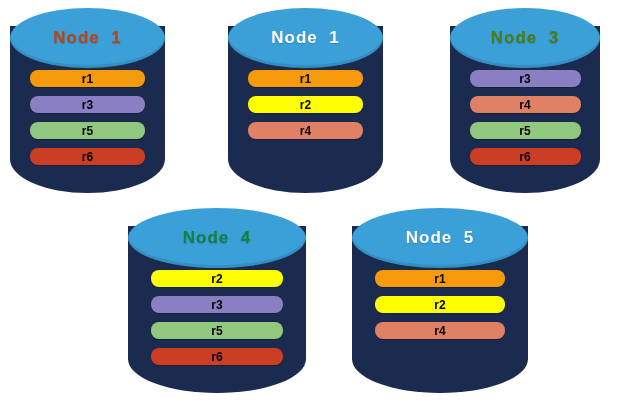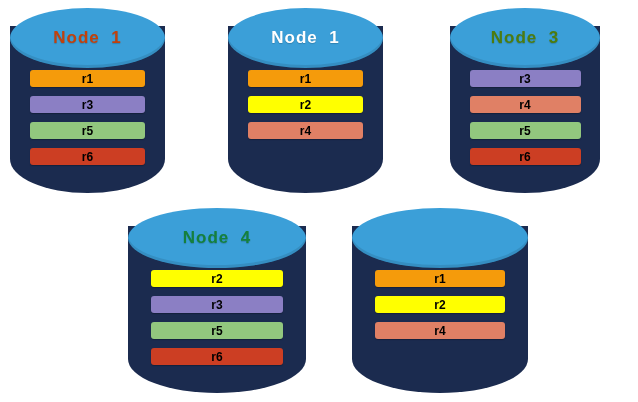--- a/index.html
+++ b/index.html
@@ -80,21 +80,21 @@
     left: 13%;
     right: 13%;
     top: 62px;
     display: flex;
     flex-direction: column;
     gap: 9px;
   }
 
   .shard-bar {
     height: 17px;
-    border-radius: 3px;
+    border-radius: 8px;
     display: flex;
     align-items: center;
     justify-content: center;
     color: #000000;
     font-weight: bold;
     font-size: 12px;
     line-height: 1;
     box-shadow: 0 1px 1px rgba(0,0,0,0.25);
   }
 </style>
@@ -151,19 +151,20 @@
         <div class="shard-bar" style="background: rgb(139, 127, 196); color: rgb(0, 0, 0);">r3</div>
         <div class="shard-bar" style="background: rgb(146, 199, 126); color: rgb(0, 0, 0);">r5</div>
         <div class="shard-bar" style="background: rgb(204, 62, 35); color: rgb(0, 0, 0);">r6</div>
       </div>
     </div>
     <div class="node" style="left: 352px; top: 208px; width: 176px; height: 185px;">
       <div class="node-cylinder">
         <div class="node-body" style="background: rgb(27, 43, 79);"></div>
         <div class="node-lid" style="background: rgb(59, 159, 216);"></div>
       </div>
+      <div class="node-title" style="color: rgb(255, 255, 255);">Node  5</div>
       <div class="shard-stack">
         <div class="shard-bar" style="background: rgb(245, 155, 11); color: rgb(0, 0, 0);">r1</div>
         <div class="shard-bar" style="background: rgb(255, 255, 0); color: rgb(0, 0, 0);">r2</div>
         <div class="shard-bar" style="background: rgb(224, 128, 101); color: rgb(0, 0, 0);">r4</div>
       </div>
     </div>
   </div>
 
 </body></html>

